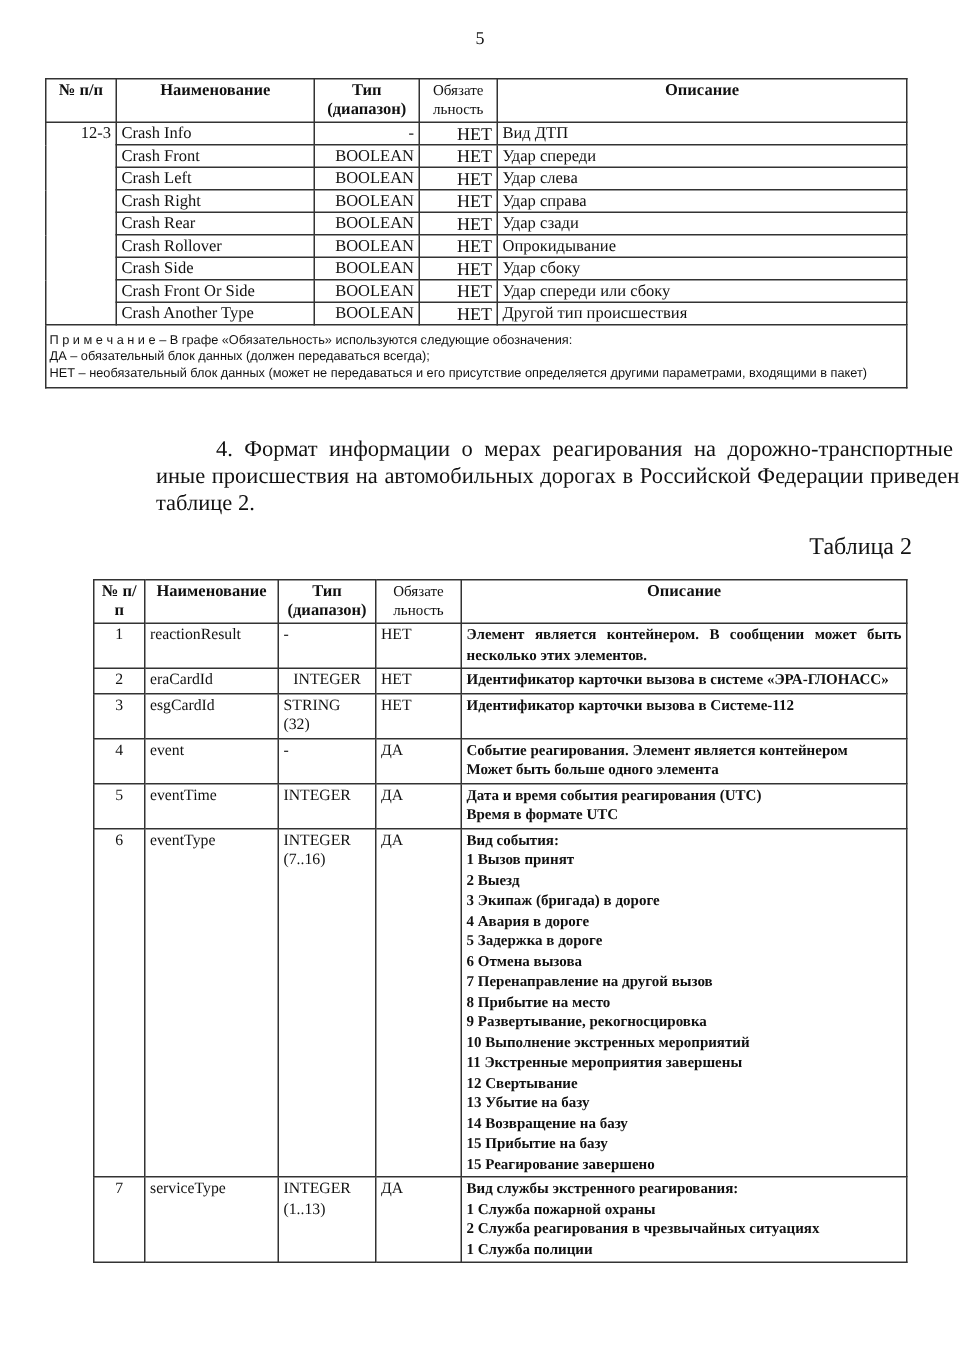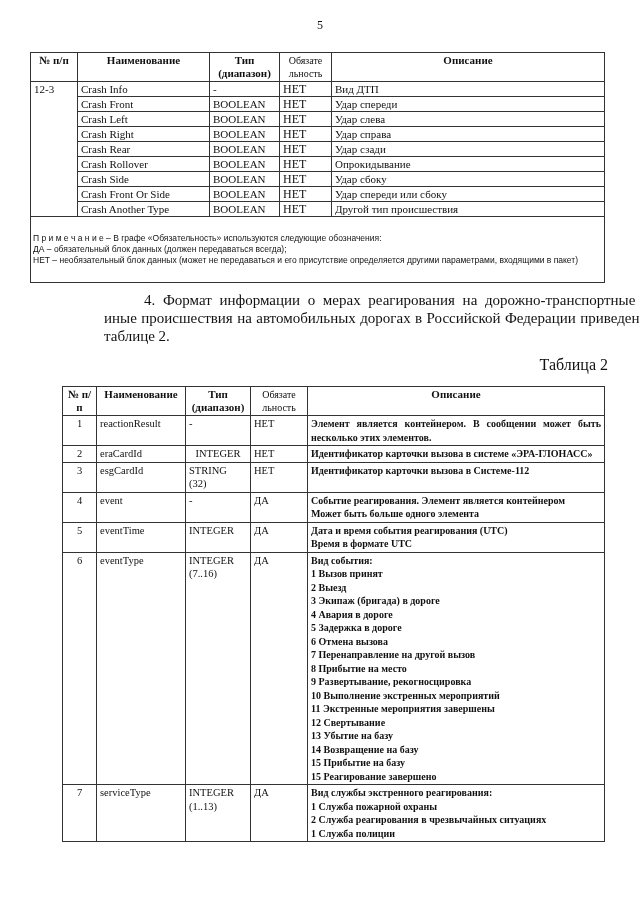--- a/index.html
+++ b/index.html
@@ -5,23 +5,23 @@
   html, body { margin:0; padding:0; background:#fff; }
   body { width:640px; height:905px; position:relative; overflow:hidden;
          font-family:"Liberation Serif", serif; color:#111; }
   .page-num { position:absolute; top:18px; left:0; width:640px; text-align:center; font-size:12px; }
   table { border-collapse:collapse; position:absolute; table-layout:fixed; }
   td, th { border:1px solid #333; padding:0 3px; vertical-align:top; font-weight:normal; }
   #t1 { left:30px; top:52px; width:575px; font-size:11px; }
   #t1 th { font-weight:bold; text-align:center; font-size:11px; line-height:13px; padding:1px 2px; }
   #t1 th.small { font-weight:normal; font-size:10px; }
   #t1 td { line-height:14px; height:14px; }
-  #t1 td.c { text-align:left; }
+  #t1 td.c { text-align:right; }
   #t1 td.mand { font-size:12px; }
-  #t1 td.note { font-family:"Liberation Sans", sans-serif; font-size:8.5px; line-height:11px; padding:16px 2px; }
+  #t1 td.note { font-family:"Liberation Sans", sans-serif; font-size:8.5px; line-height:11px; padding:4px 2px; }
   .para { position:absolute; left:60px; top:291px; width:547px; font-size:15px; line-height:18px; text-align:justify;margin-left:44px; }
   .para .indent { display:inline-block; width:40px; }
   .tabcap { position:absolute; right:32px; top:356px; font-size:16px; }
   #t2 { left:62px; top:386px; width:543px; font-size:11px; }
   #t2 th { font-weight:bold; text-align:center; font-size:11px; line-height:13px; padding:1px 2px; }
   #t2 th.small { font-weight:normal; font-size:10px; }
   #t2 td { line-height:13.5px; padding:1px 3px; font-size:10.5px; }
   #t2 td.c { text-align:center; }
   #t2 td.desc { text-align:justify; font-size:10px; }
   #t2 td.desc div { line-height:13.5px;font-weight:bold; }

